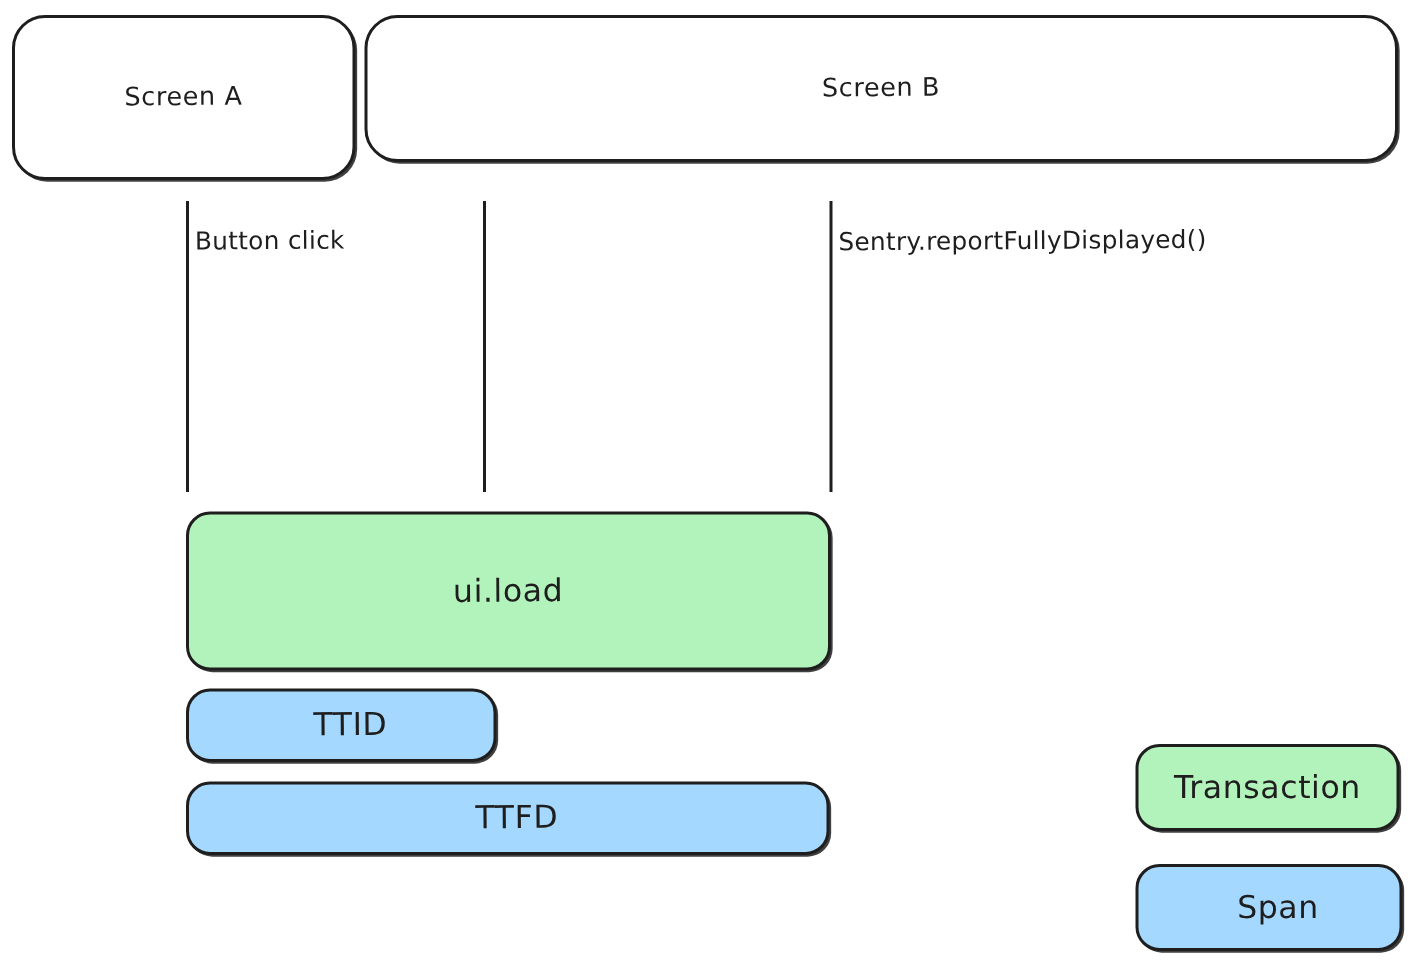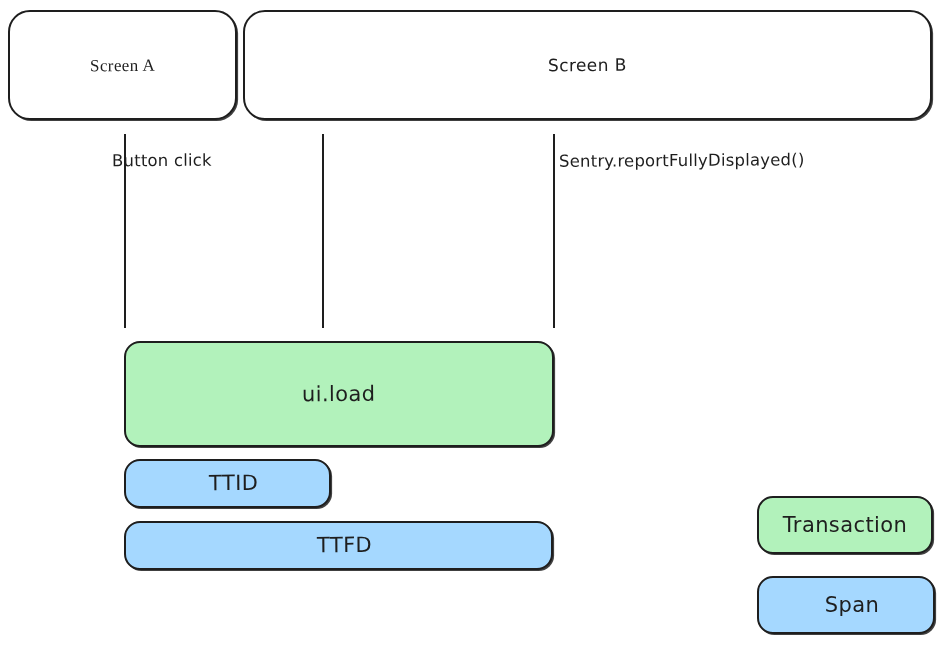--- a/index.html
+++ b/index.html
@@ -74,32 +74,32 @@
     line-height: 1;
     letter-spacing: 0.2px;
     transform: rotate(-0.4deg);
   }
 </style>
 </head>
 <body style="background: rgb(255, 255, 255);">
 
 <div id="canvas">
 
-  <div class="box screen" id="screen-a" style="left: 8px; top: 10px; width: 229px; height: 110px; font-family: Liberation Serif, serif;">
+  <div class="box screen" id="screen-a" style="left: 8px; top: 10px; width: 229px; height: 110px;">
     <span class="box-label">Screen A</span>
   </div>
-  <div class="box screen" id="screen-b" style="left: 243px; top: 10px; width: 689px; height: 110px;">
+  <div class="box screen" id="screen-b" style="left: 243px; top: 10px; width: 689px; height: 98px;">
     <span class="box-label">Screen B</span>
   </div>
 
   <div class="vline" id="vline-0" style="left: 124px; top: 134px; height: 194px;"></div>
   <div class="vline" id="vline-1" style="left: 322px; top: 134px; height: 194px;"></div>
   <div class="vline" id="vline-2" style="left: 553px; top: 134px; height: 194px;"></div>
 
-  <div class="marker-label" id="mlabel-0" style="left: 112px; top: 153px;">Button click</div>
+  <div class="marker-label" id="mlabel-0" style="left: 130px; top: 153px;">Button click</div>
   <div class="marker-label" id="mlabel-2" style="left: 559px; top: 153px;">Sentry.reportFullyDisplayed()</div>
 
   <div class="box green" id="bar-0" style="left: 124px; top: 341px; width: 430px; height: 106px; background: rgb(178, 242, 187);">
     <span class="box-label">ui.load</span>
   </div>
   <div class="box blue" id="bar-1" style="left: 124px; top: 459px; width: 207px; height: 49px; background: rgb(165, 216, 255);">
     <span class="box-label">TTID</span>
   </div>
   <div class="box blue" id="bar-2" style="left: 124px; top: 521px; width: 429px; height: 49px; background: rgb(165, 216, 255);">
     <span class="box-label">TTFD</span>

